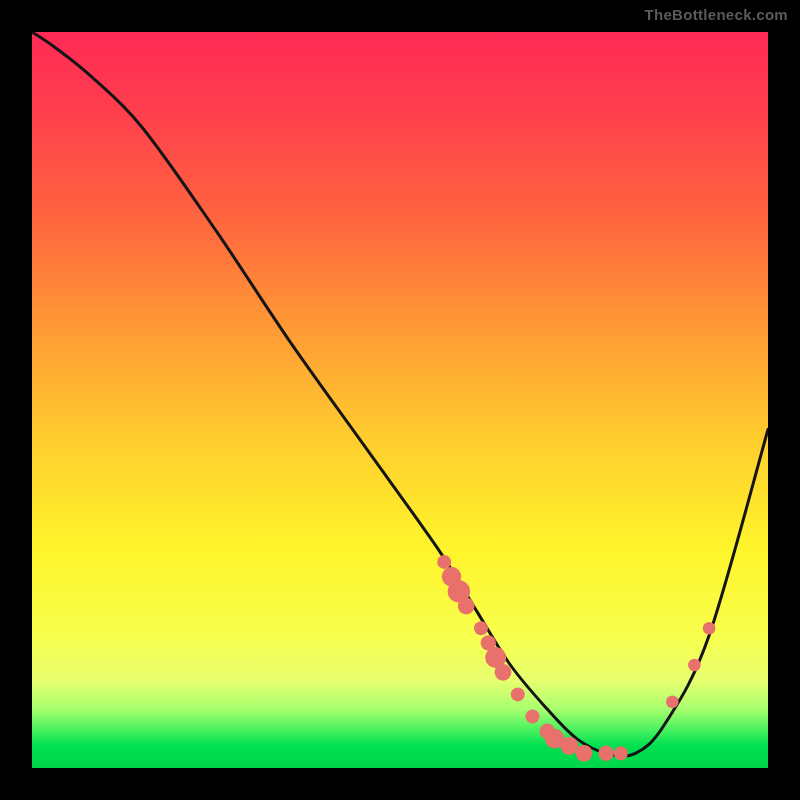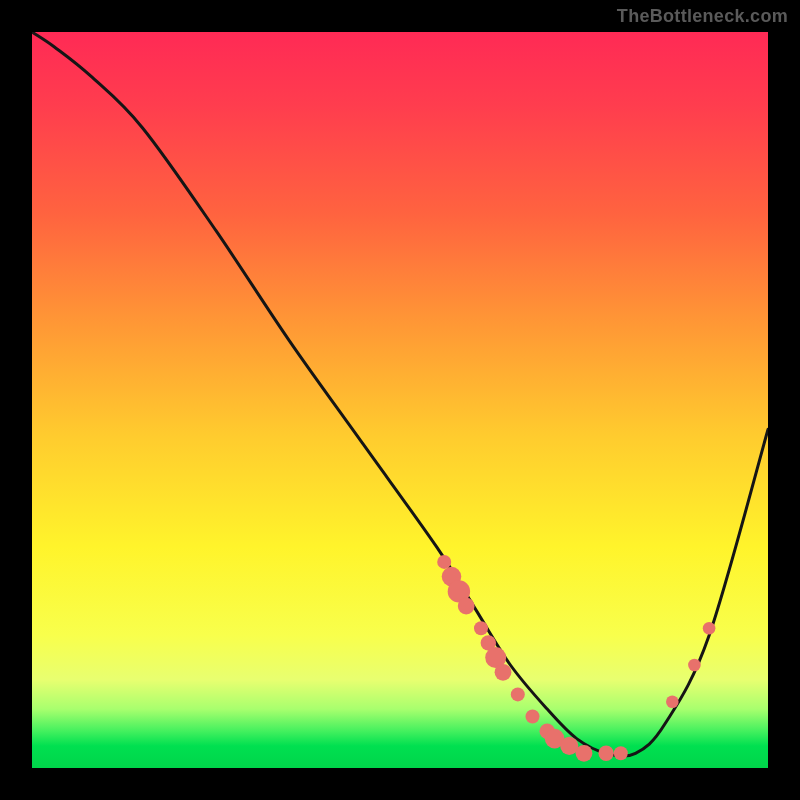--- a/index.html
+++ b/index.html
@@ -9,21 +9,21 @@
     height: 800px;
     background: #000;
     position: relative;
   }
   .watermark {
     position: absolute;
     top: 6px;
     right: 12px;
     color: #5a5a5a;
     font-family: Arial, Helvetica, sans-serif;
-    font-size: 18px;
+    font-size: 15px;
     font-weight: 600;
     letter-spacing: 0.3px;
     z-index: 10;
   }
   .plot-area {
     position: absolute;
     left: 32px;
     top: 32px;
     width: 736px;
     height: 736px;

